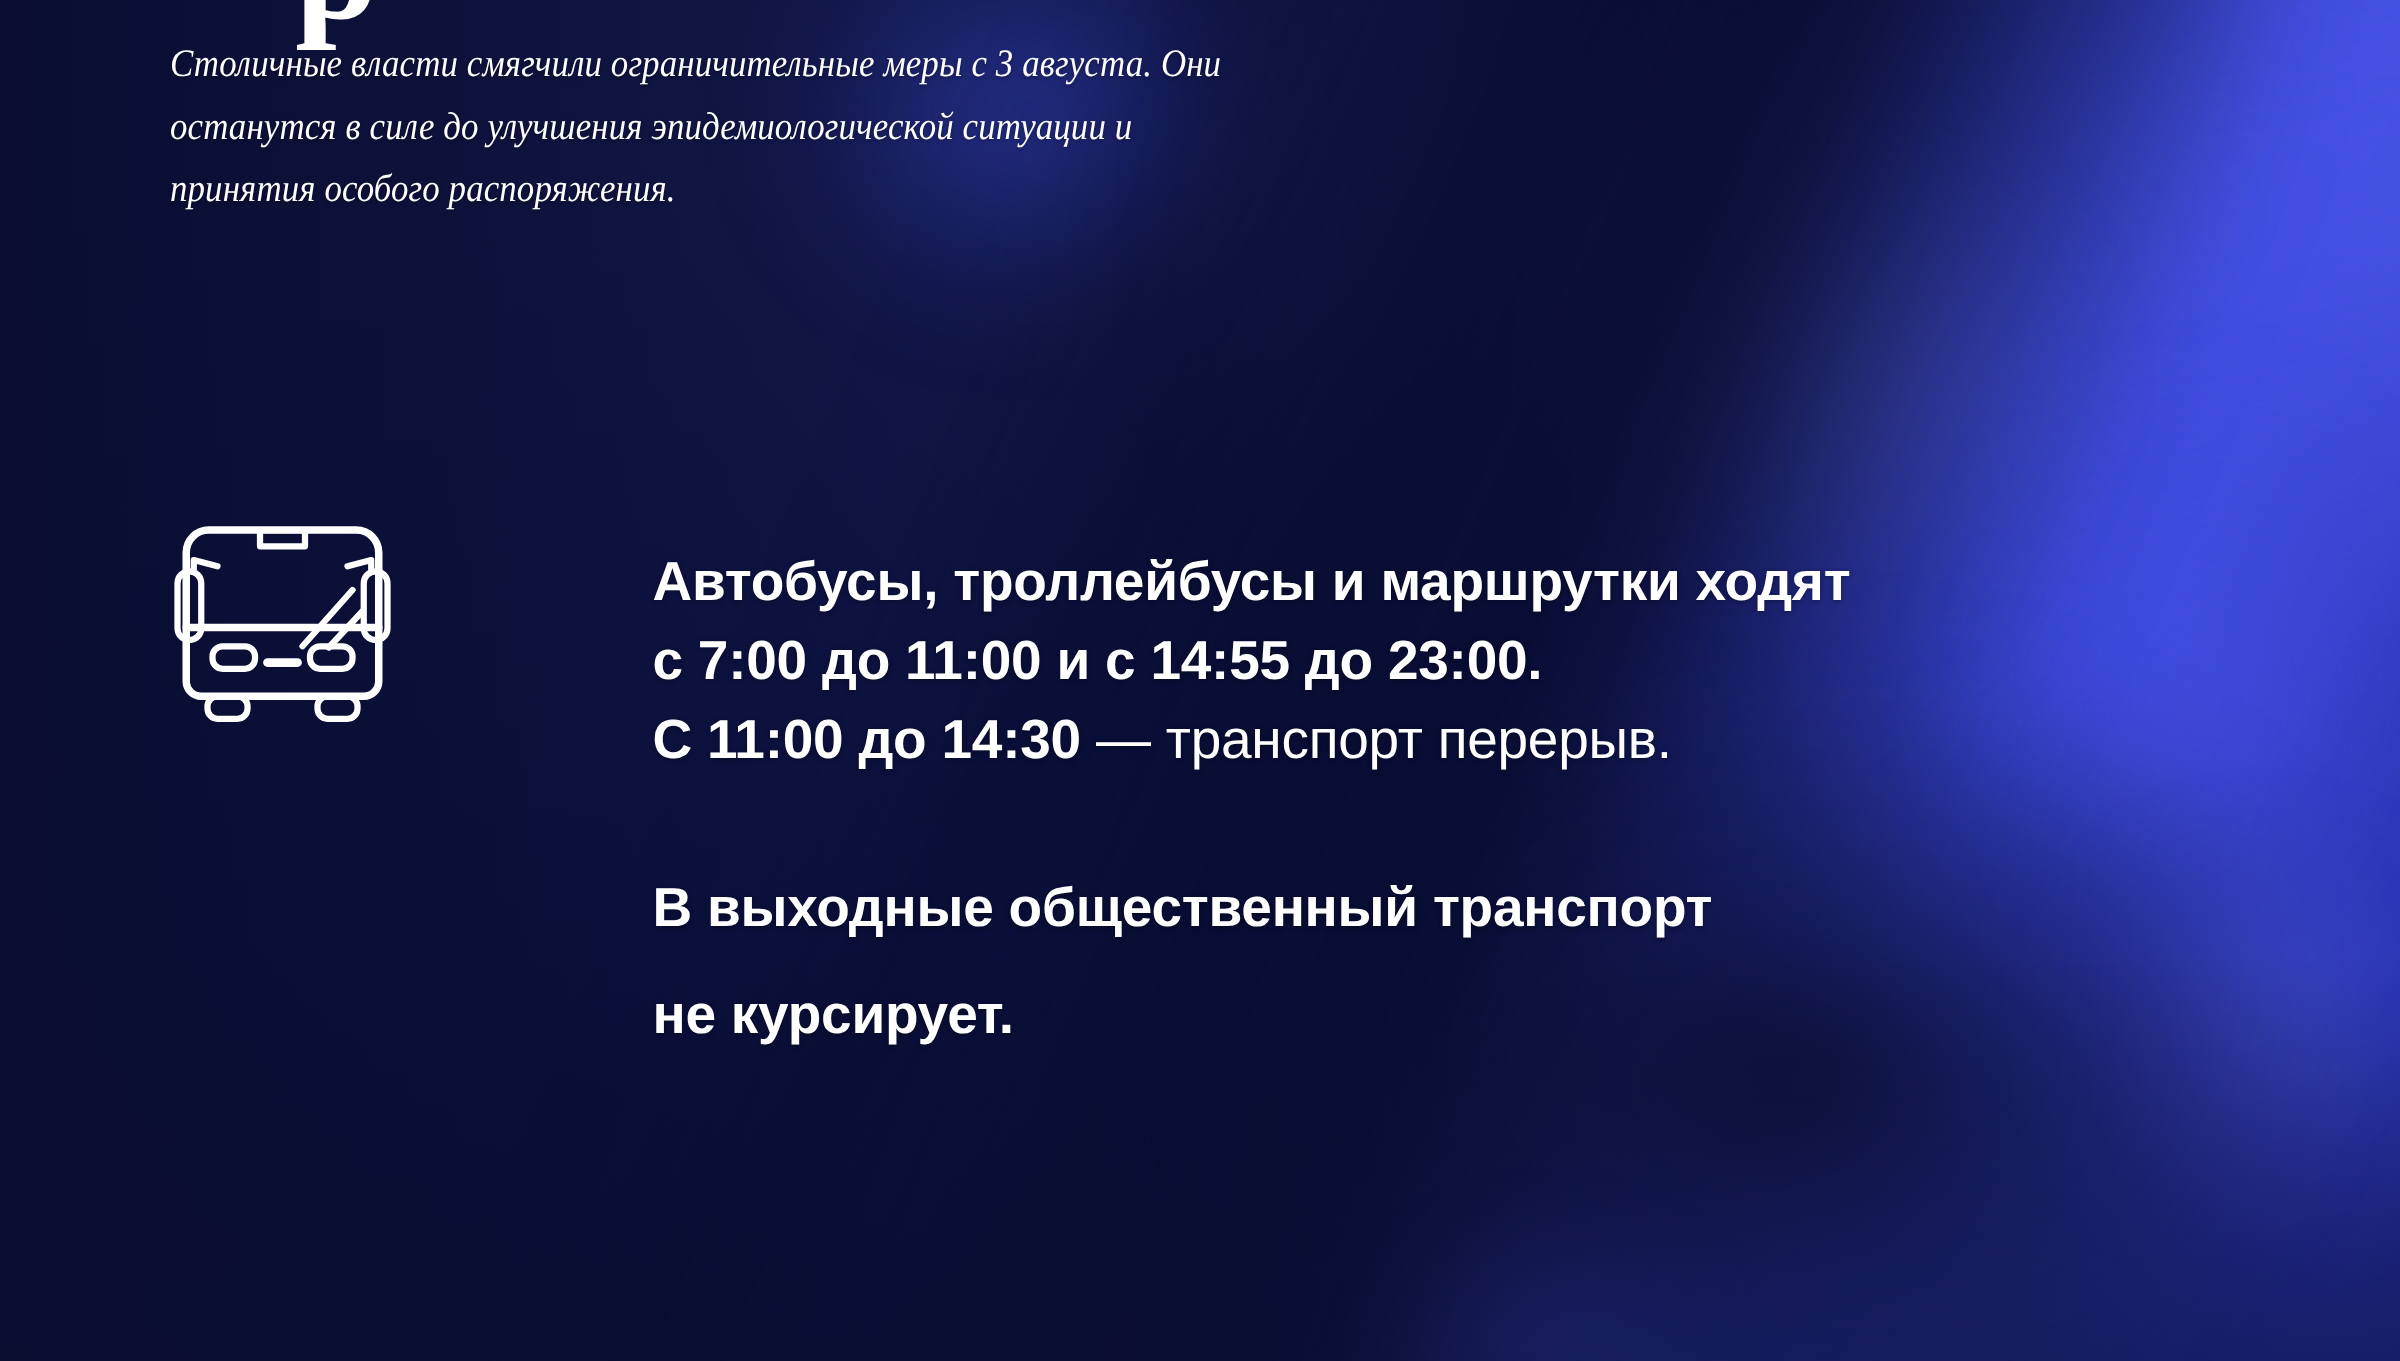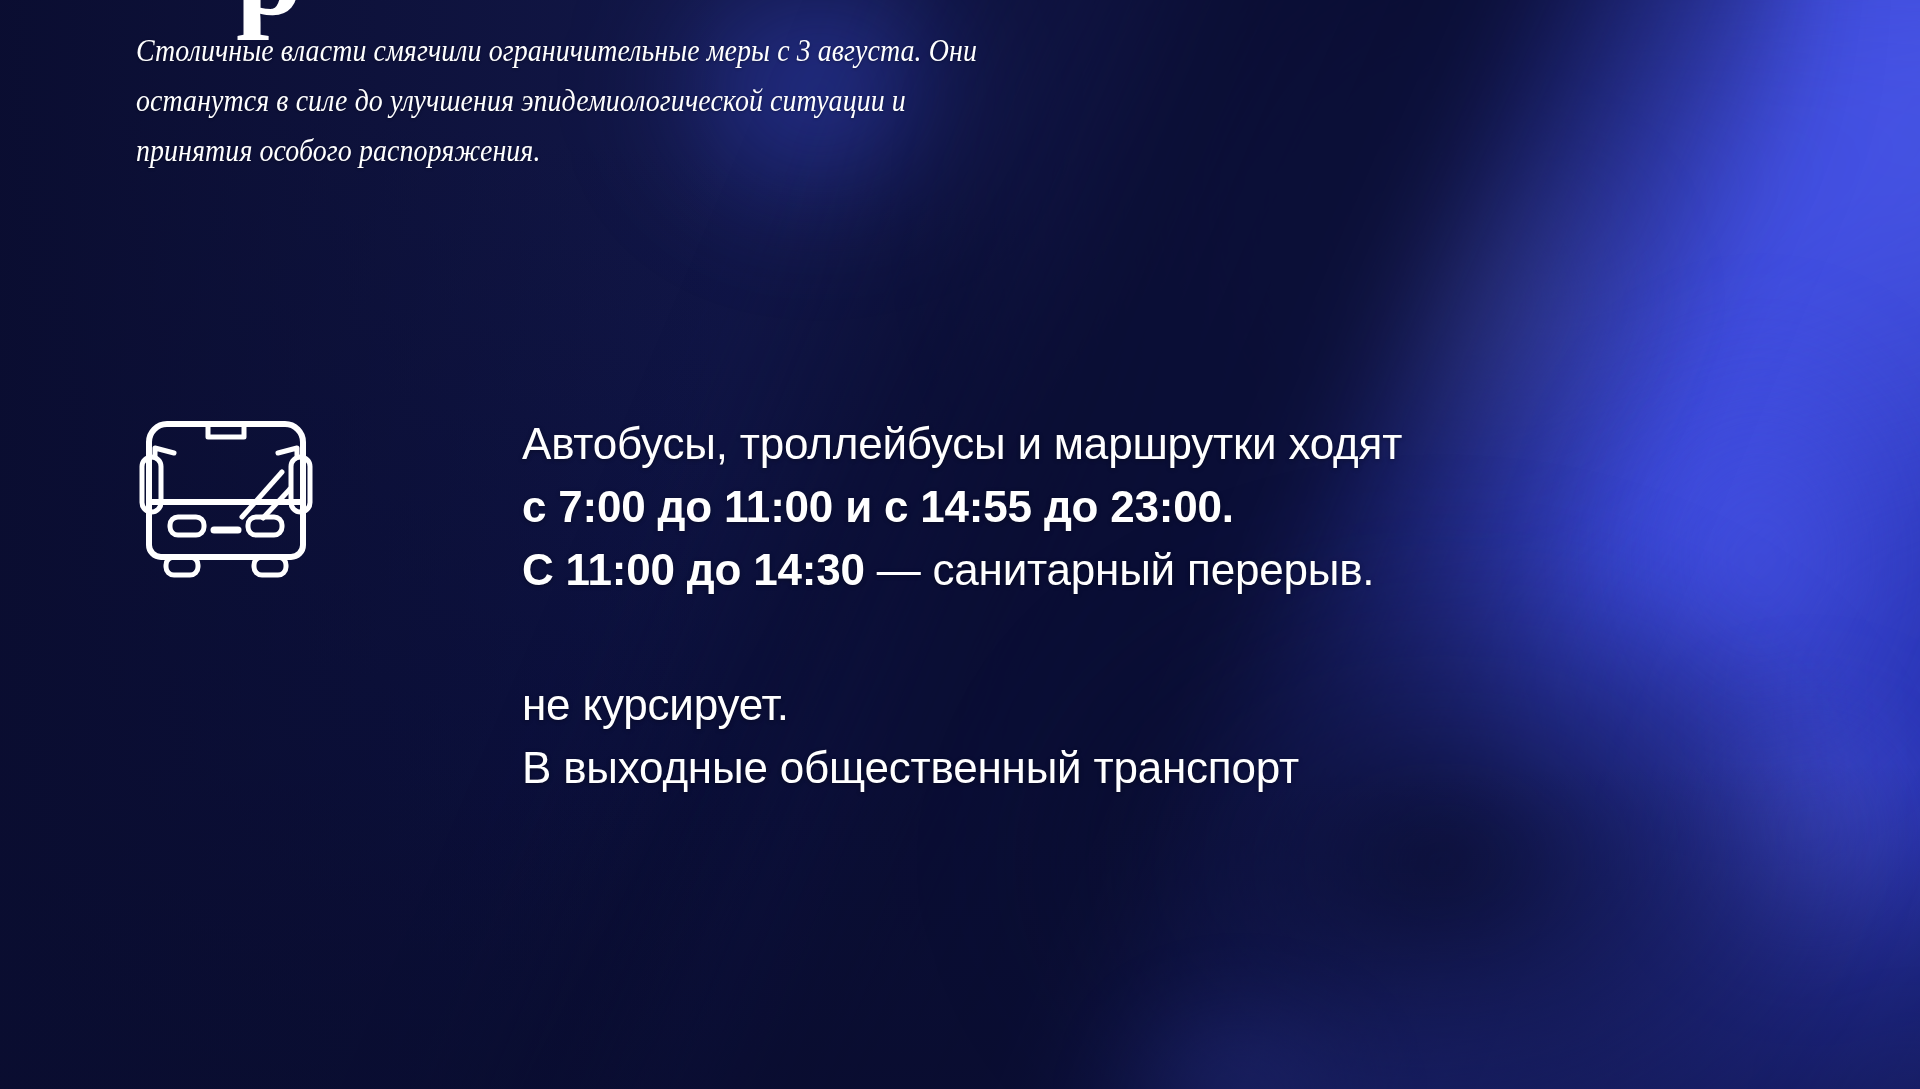--- a/index.html
+++ b/index.html
@@ -142,21 +142,21 @@
     width:1300px;
     color:#ffffff;
   }
   .line {
     font-size:44px;
     line-height:63px;
     white-space:nowrap;
     letter-spacing:-0.2px;
     text-shadow:0 1px 4px rgba(0,0,0,0.35);
   }
-  .line.reg  { font-weight:400; }
+  .line.reg  { font-weight:700;margin-top:22px; }
   .line.bold { font-weight:700; }
   .line .b   { font-weight:700; }
   .line .r   { font-weight:400; }
 
   .para2 { margin-top:72px; }
 </style>
 </head>
 <body>
 
 <div id="bg">
@@ -212,22 +212,22 @@
 
       <rect x="132" y="153" width="32" height="18" rx="8" stroke-width="5"></rect>
     </svg>
   </div>
 
   <div class="body-block">
 
     <div>
       <div class="line reg">Автобусы, троллейбусы и маршрутки ходят</div>
       <div class="line bold">с 7:00 до 11:00 и с 14:55 до 23:00.</div>
-      <div class="line"><span class="b">С 11:00 до 14:30</span><span class="r"> — санитарный перерыв.</span></div>
+      <div class="line"><span class="b">С 11:00 до 14:30</span><span class="r"> — транспорт перерыв.</span></div>
     </div>
 
     <div class="para2">
+      <div class="line reg">В выходные общественный транспорт</div>
       <div class="line reg">не курсирует.</div>
-      <div class="line reg">В выходные общественный транспорт</div>
     </div>
 
   </div>
 </div>
 
 </body></html>

